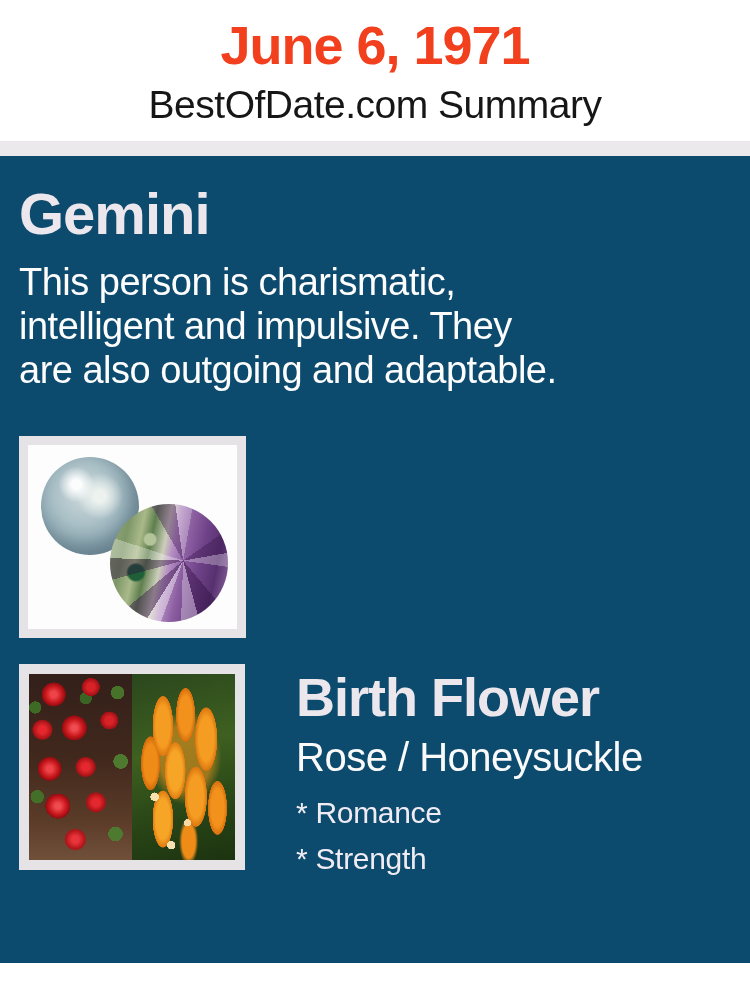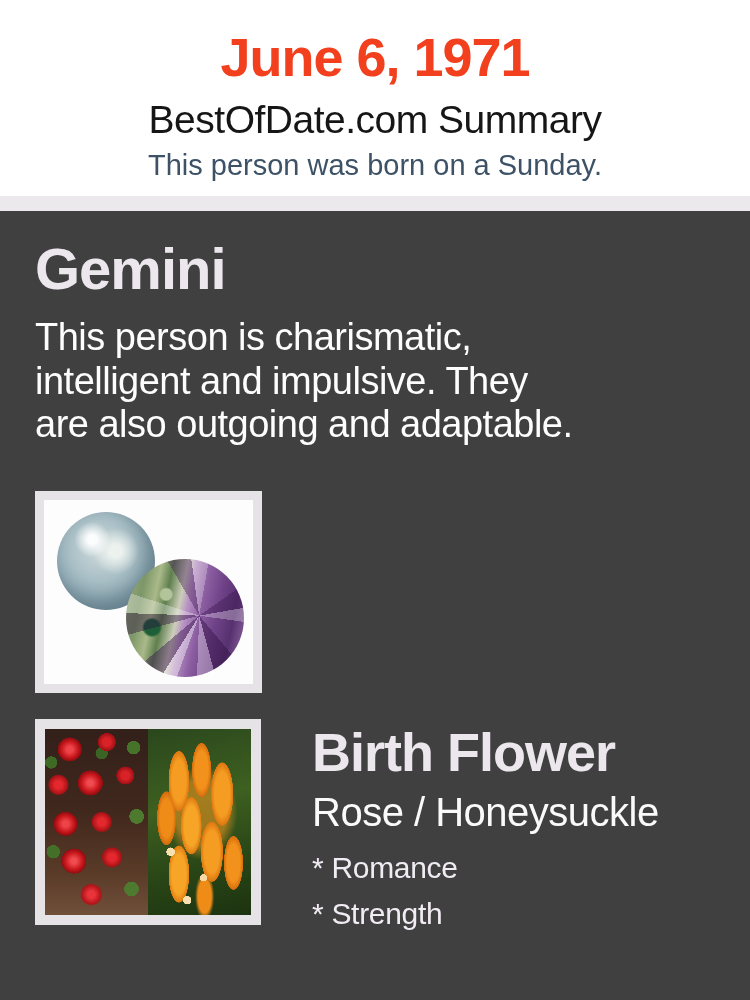--- a/index.html
+++ b/index.html
@@ -6,37 +6,37 @@
   body {
     width: 750px; height: 1000px; overflow: hidden;
     background: #ffffff;
     font-family: "Liberation Sans", sans-serif;
   }
   .page { width: 750px; height: 1000px; position: relative; }
 
   
   .header { padding-top: 16px; text-align: center; }
   .date-title {
-    margin: 12px; font-size: 54px; line-height: 1.1; font-weight: 700;
+    margin: 0; font-size: 54px; line-height: 1.1; font-weight: 700;
     color: #f23f1d; letter-spacing: -1px;
   }
   .site-summary {
     margin-top: 9px; font-size: 39px; line-height: 1.1;
     color: #161616; letter-spacing: -0.5px;
   }
   .born-day {
     margin-top: 8px; font-size: 29px; line-height: 1.1;
     color: #3d5266;
   }
   .divider { height: 15px; background: #ebe9eb; margin-top: 14px; }
 
   
   .main {
-    background: #404040; height: 807px; box-sizing: border-box;
-    padding: 0 35px; color: #ffffff;
+    background: #0c4a6e; height: 807px; box-sizing: border-box;
+    padding: 0 19px; color: #ffffff;
   }
   h2.sec-title {
     margin: 0; font-weight: 700; color: #ece7ed; line-height: 1.05;
     letter-spacing: -1px;
   }
   .zodiac { padding-top: 28px; }
   .zodiac h2 { font-size: 58px; }
   .zodiac-desc {
     margin-top: 16px; font-size: 38px; line-height: 1.15; color: #fdfdfd;
     letter-spacing: -0.5px;
@@ -132,21 +132,20 @@
   .birthflower ul.traits { margin-top: 18px; }
 </style>
 </head>
 <body>
 
 <div class="page">
 
   <header class="header">
     <h1 class="date-title">June 6, 1971</h1>
     <div class="site-summary">BestOfDate.com Summary</div>
-    <div class="born-day">This person was born on a Sunday.</div>
   </header>
 
   <div class="divider"></div>
 
   <main class="main">
 
     <section class="zodiac">
       <h2 class="sec-title">Gemini</h2>
       <div class="zodiac-desc">
         <div>This person is charismatic,</div>

